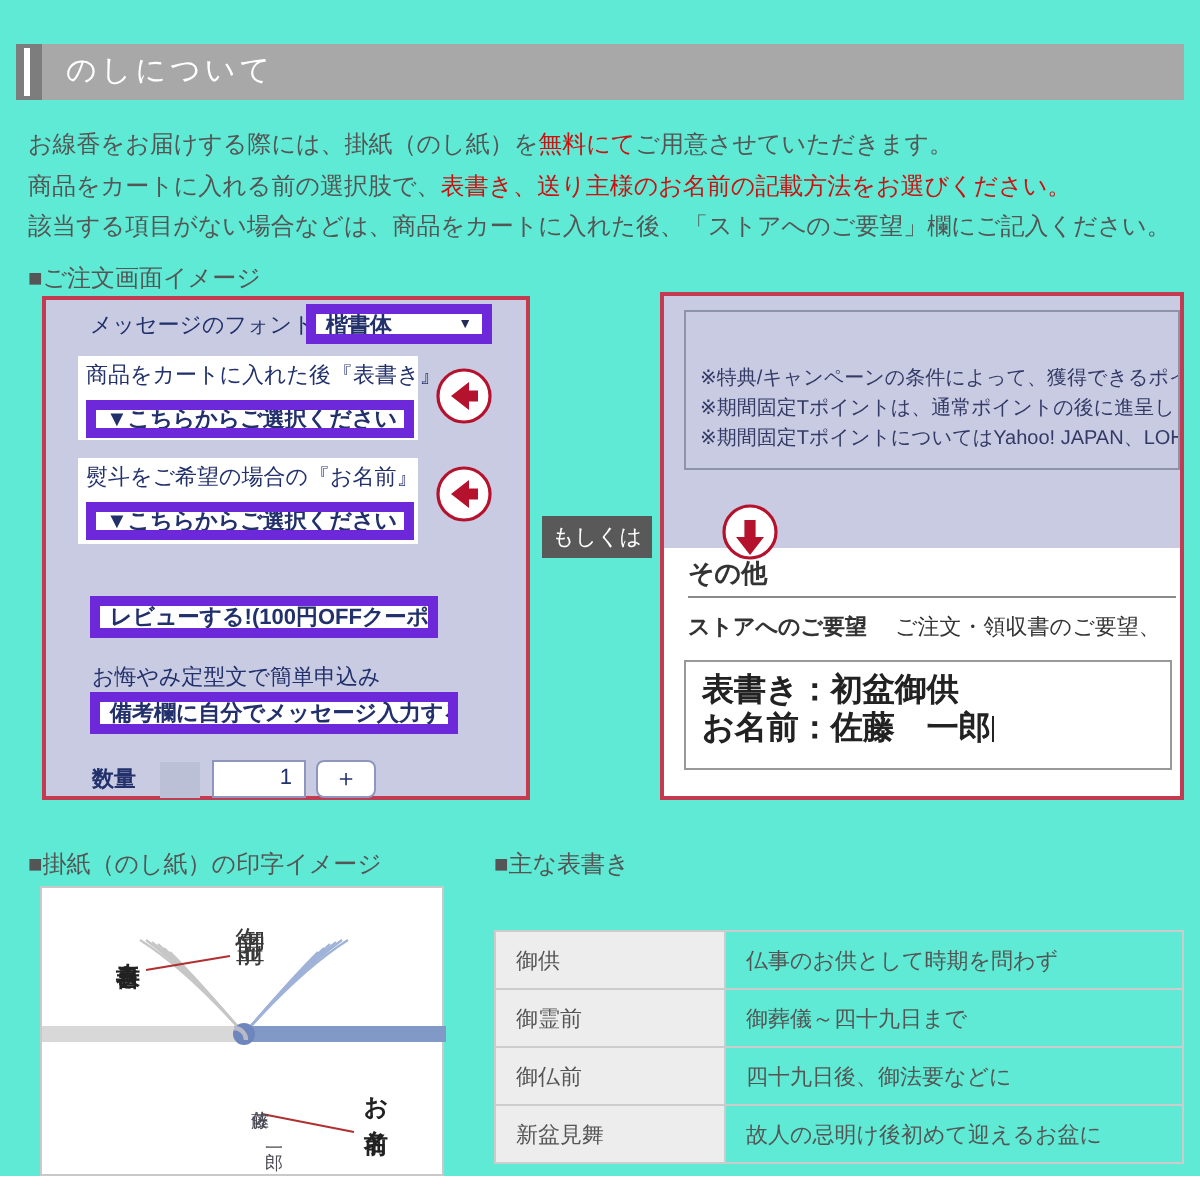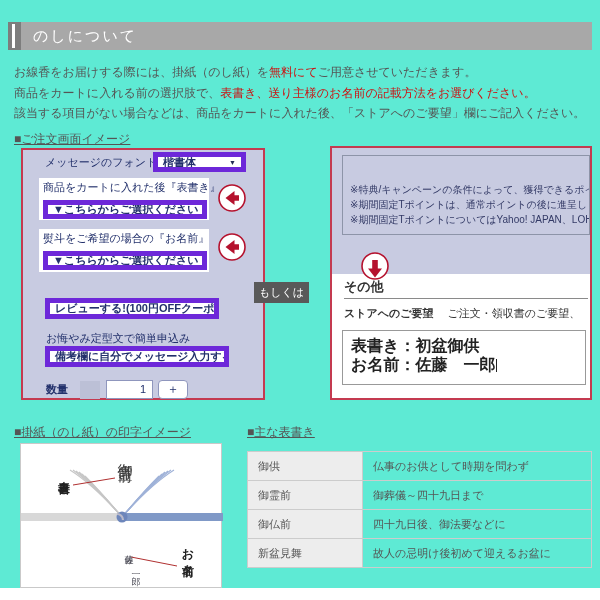--- a/index.html
+++ b/index.html
@@ -11,21 +11,21 @@
   .header { position:absolute; left:8px; top:22px; width:584px; height:28px; display:flex; }
   .header-accent { position:relative; width:13px; height:28px; background:#7d7d7d; }
   .header-accent .stripe { position:absolute; left:4px; top:2px; bottom:2px; width:3px; background:#fff; }
   .header-bar { flex:1; background:#a8a8a8; color:#fff; font-size:15px; line-height:28px; padding-left:12px; letter-spacing:2px; }
 
   
   .intro { position:absolute; left:14px; top:62px; width:578px; font-size:12px; line-height:20.5px; color:#555; }
   .red { color:#cc1111;text-align:center; }
 
   
-  .sec-heading { position:absolute; font-size:12px; color:#555;text-decoration:underline; }
+  .sec-heading { position:absolute; font-size:12px; color:#555; }
 
   
   .panel { position:absolute; border:2px solid #c43a50; }
   .panel-left { left:21px; top:148px; width:244px; height:252px; background:#c8cbe1; }
   .panel-right { left:330px; top:146px; width:262px; height:254px; background:#fff; overflow:hidden; }
   .pr-lavender { position:absolute; left:0; top:0; right:0; height:126px; background:#c8cbe1; }
   .plabel { position:absolute; font-size:11px; color:#22306b; white-space:nowrap; }
 
   .select { position:absolute; display:flex; align-items:center; justify-content:space-between;
             background:#fff; border:5px solid #6d28d9; padding:0 5px; font-size:11px;
@@ -38,22 +38,22 @@
   .arrow-icon { position:absolute; width:30px; height:30px; }
 
   .qty-row { position:absolute; left:23px; top:230px; display:flex; align-items:center; font-size:11px; }
   .qty-label { font-weight:bold; color:#22306b; margin-right:12px; }
   .qty-minus { width:20px; height:18px; background:#bcc0d6; margin-right:6px; }
   .qty-input { width:47px; height:19px; background:#fff; border:1px solid #8f96bd; text-align:right;
                padding-right:6px; color:#22306b; font-size:11px; line-height:17px; }
   .qty-plus { width:30px; height:19px; background:#fff; border:1px solid #8f96bd; border-radius:4px;
               text-align:center; color:#22306b; font-size:12px; line-height:17px; margin-left:5px; }
 
-  .or-badge { position:absolute; left:254px; top:258px; background:#595959; color:#fff;
-              font-size:11px; padding:3px 5px;margin-top:24px; }
+  .or-badge { position:absolute; left:271px; top:258px; background:#595959; color:#fff;
+              font-size:11px; padding:3px 5px; }
 
   
   .note-box { position:absolute; left:10px; top:7px; right:0; height:80px; border:1px solid #8d94a8;
               padding:26px 0 0 7px; overflow:hidden; }
   .note-box div { font-size:10px; line-height:15px; color:#333a66; white-space:nowrap; overflow:hidden; }
   .sonota { position:absolute; left:12px; top:130px; font-size:13px; font-weight:bold; color:#333; }
   .sonota-hr { position:absolute; left:12px; right:2px; top:150px; border-top:1px solid #8a8a8a; }
   .request-line { position:absolute; left:12px; top:158px; font-size:11px; color:#333; white-space:nowrap; overflow:hidden; right:0; }
   .request-line .lbl { font-weight:bold; margin-right:14px; }
   .request-box { position:absolute; left:10px; top:182px; width:244px; height:55px; background:#fff;
@@ -67,21 +67,21 @@
   .noshi-box svg { position:absolute; left:0; top:0; }
   .vtext { writing-mode:vertical-rl; text-orientation:upright; position:absolute; }
   .noshi-front { left:94px; top:8px; font-family:"DejaVu Serif",serif; font-size:15px; color:#3a3a3a; letter-spacing:2px; }
   .noshi-name-1 { left:101px; top:104px; font-family:"DejaVu Serif",serif; font-size:9px; color:#4a4a55; }
   .noshi-name-2 { left:108px; top:125px; font-family:"DejaVu Serif",serif; font-size:9px; color:#4a4a55; }
   .noshi-lbl { font-size:12px; font-weight:bold; color:#222; letter-spacing:1px; }
   .noshi-lbl-front { left:34px; top:27px; }
   .noshi-lbl-name { left:158px; top:96px; }
 
   
-  .omote-table { position:absolute; left:247px; top:451px; width:345px; border-collapse:collapse; }
+  .omote-table { position:absolute; left:247px; top:465px; width:345px; border-collapse:collapse; }
   .omote-table td { border:1px solid #ccc; height:29px; font-size:11px; color:#555; padding:0 10px; }
   .omote-table td.term { width:115px; background:#ededed; }
   .table-notes { position:absolute; left:180px; top:564px; width:412px; text-align:right;
                  font-size:9.5px; color:#737373; line-height:14px; }
 </style>
 </head>
 <body>
 
 <div id="app">
 

